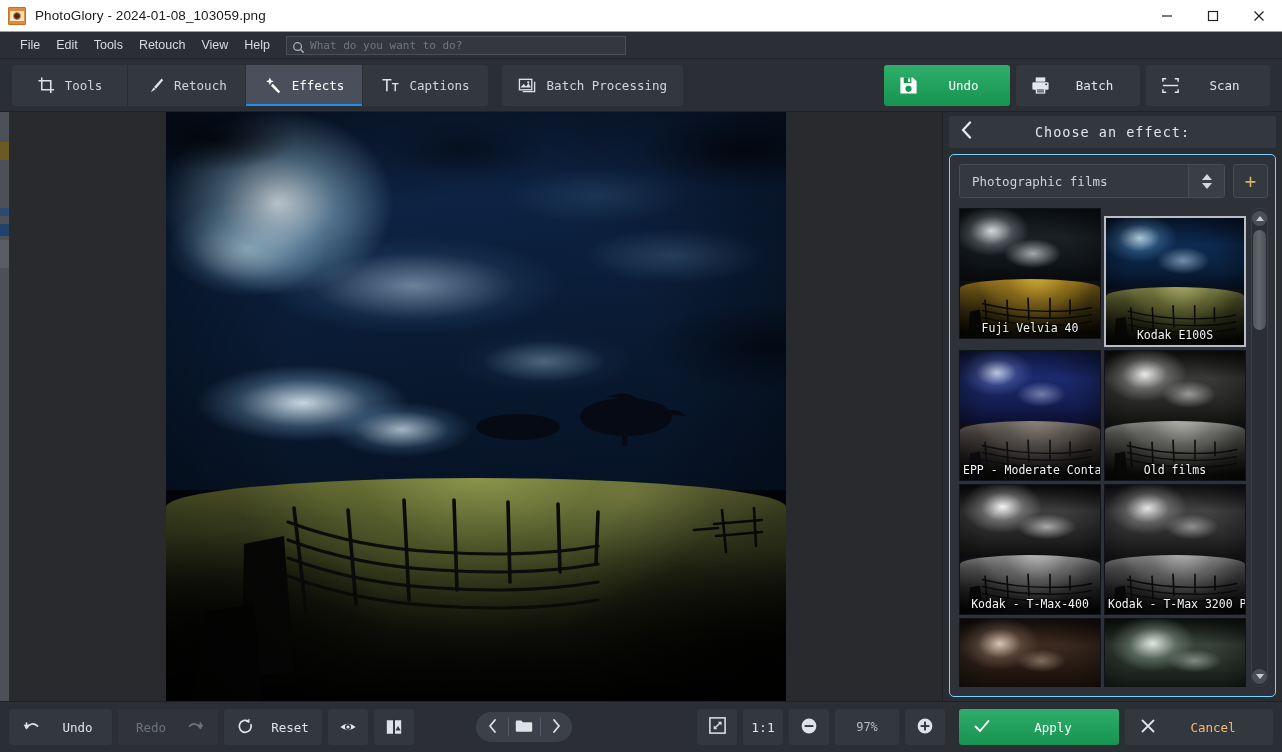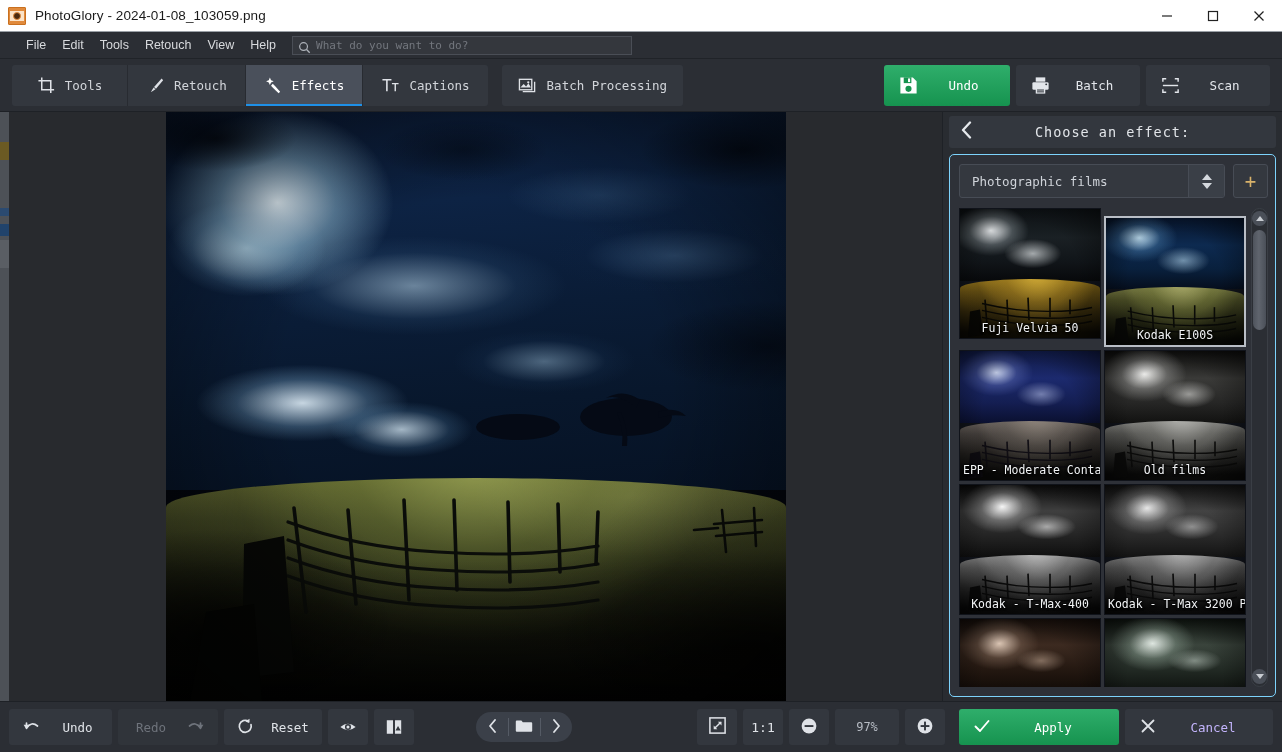--- a/index.html
+++ b/index.html
@@ -58,21 +58,21 @@
     display: flex; align-items: center; justify-content: center;
     color: #222;
   }
   .winbtn svg { display: block; }
 
   
   .menubar {
     height: 27px; flex: 0 0 27px;
     background: #2b2e34;
     display: flex; align-items: center;
-    padding-left: 18px;
+    padding-left: 12px;
     border-bottom: 1px solid #202328;
   }
   .menu-item {
     font-family: "Liberation Sans", sans-serif;
     font-size: 12.5px; color: #d8dadd;
     padding: 3px 8px;
     white-space: nowrap;
   }
   .searchbox {
     margin-left: 8px;
@@ -426,21 +426,21 @@
     padding: 0 14px; gap: 10px;
     color: #fff; font-size: 12.5px;
     margin-left: 8px;
   }
   .applyb .lbl { flex: 1; text-align: center; }
   .cancelb {
     width: 148px; height: 36px;
     background: #33373e; border-radius: 3px;
     display: flex; align-items: center;
     padding: 0 14px; gap: 10px;
-    color: #c4b5fd; font-size: 12.5px;
+    color: #fdba74; font-size: 12.5px;
   }
   .cancelb .lbl { flex: 1; text-align: center; }
 </style>
 </head>
 <body>
 
 <div id="app">
 
   <div class="titlebar">
     <div class="tb-icon">
@@ -689,21 +689,21 @@
                 <g stroke="#0a0905" stroke-width="1.6">
                     <line x1="25" y1="92" x2="27" y2="118"></line>
                     <line x1="47" y1="92" x2="48" y2="116"></line>
                     <line x1="68" y1="90" x2="69" y2="113"></line>
                     <line x1="90" y1="90" x2="90" y2="110"></line>
                     <line x1="110" y1="92" x2="110" y2="107"></line>
                   </g>
                 <path d="M10 104 L20 102 L23 128 L8 130 Z" fill="#0a0905"></path>
               </svg>
               <div class="tvig"></div>
-              <div class="tname">Fuji Velvia 50</div>
+              <div class="tname">Fuji Velvia 40</div>
             </div>
 
             <div class="thumb sel">
               <div class="tsky" style="background:
                    radial-gradient(ellipse 34% 42% at 24% 28%, rgba(200,232,250,0.92) 0%, rgba(70,120,165,0.45) 45%, rgba(0,0,0,0) 82%),
                    radial-gradient(ellipse 24% 24% at 56% 60%, rgba(180,215,238,0.6) 0%, rgba(0,0,0,0) 80%),
                    linear-gradient(180deg,#07152c 0%,#0d2a50 38%,#09203d 72%,#050e1d 100%);"></div>
               <div class="tgnd" style="background:
                    radial-gradient(ellipse 60% 130% at 55% -10%, rgba(176,176,112,0.85) 0%, rgba(100,104,52,0.55) 38%, rgba(30,32,16,0.25) 72%, rgba(0,0,0,0) 95%),
                    linear-gradient(180deg,#8e9150 0%,#5c5f2e 22%,#2b2d16 55%,#0a0b06 90%);"></div>

